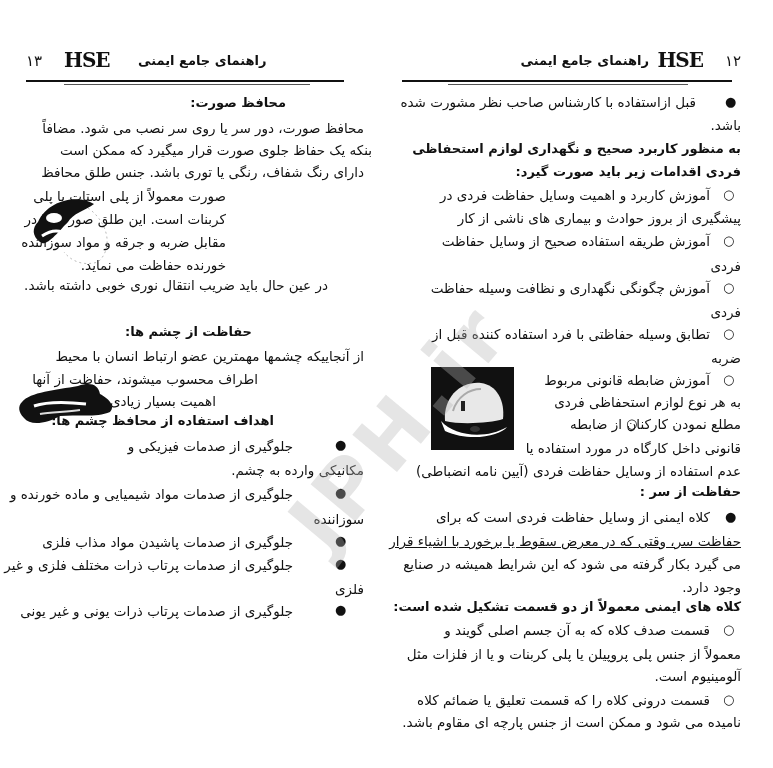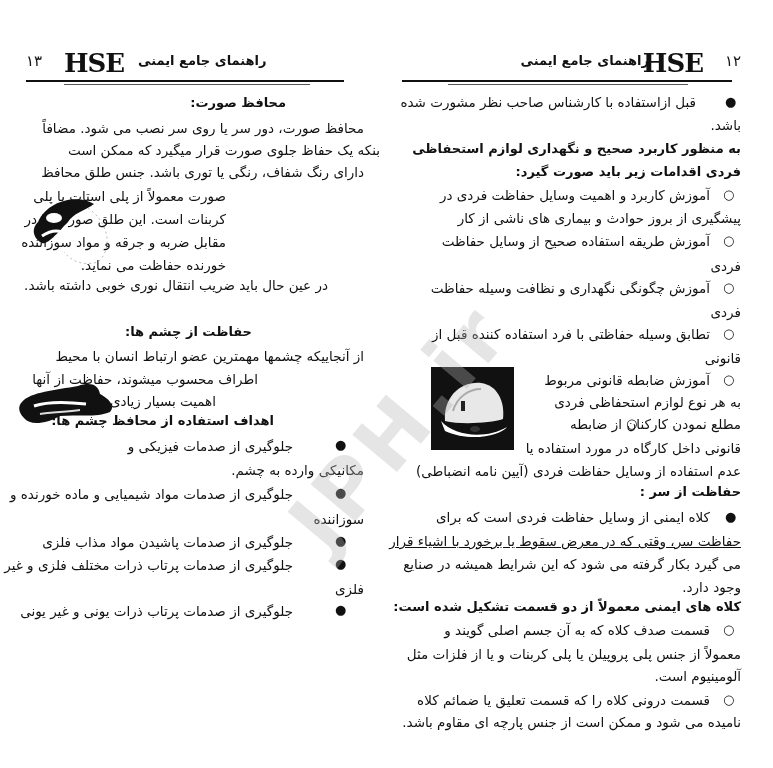--- a/index.html
+++ b/index.html
@@ -8,21 +8,21 @@
     font-family:"DejaVu Sans", sans-serif; color:#111;
   }
   .page { position:absolute; top:0; height:768px; }
   .page.left { left:0; width:386px; }
   .page.right { left:386px; width:387px; }
 
   .header { position:absolute; top:50px; height:24px; }
   .left .header { left:26px; width:322px; }
   .right .header { left:30px; width:325px; }
   .pnum { position:absolute; top:2px; font-size:15px; font-family:"DejaVu Serif", serif; }
-  .hse { position:absolute; top:-2px; font-family:"DejaVu Serif", serif; font-weight:bold; font-size:26px; letter-spacing:-1px; }
+  .hse { position:absolute; top:-2px; font-family:"DejaVu Serif", serif; font-weight:bold; font-size:20px; letter-spacing:-1px; }
   .htitle { position:absolute; top:3px; font-weight:bold; font-size:13px; direction:rtl; }
   .left .pnum { left:0; } .left .hse { left:38px; } .left .htitle { left:112px; }
   .right .pnum { right:0; } .right .hse { right:38px; } .right .htitle { right:92px; }
   .rule { position:absolute; height:2px; background:#111; }
   .rule2 { position:absolute; height:1px; background:#555; }
 
   .line { position:absolute; direction:rtl; font-size:13.5px; white-space:nowrap; line-height:18px; }
   .bold { font-weight:bold; font-size:13px; }
   .dot { position:absolute; font-size:13px; }
 
@@ -41,21 +41,21 @@
   <div class="header">
     <span class="pnum">۱۳</span>
     <span class="hse">HSE</span>
     <span class="htitle">راهنمای جامع ایمنی</span>
   </div>
   <div class="rule" style="left:26px; top:80px; width:318px;"></div>
   <div class="rule2" style="left:64px; top:84px; width:246px;"></div>
 
   <div class="line bold" style="right:100px; top:94px;">محافظ صورت:</div>
   <div class="line" style="right:22px; top:119px;">محافظ صورت، دور سر یا روی سر نصب می شود. مضافاً</div>
-  <div class="line" style="right:6px; top:141px;text-align:right;">بنکه یک حفاظ جلوی صورت قرار میگیرد که ممکن است</div>
+  <div class="line" style="right:14px; top:141px;text-align:right;">بنکه یک حفاظ جلوی صورت قرار میگیرد که ممکن است</div>
   <div class="line" style="right:22px; top:163px;">دارای رنگ شفاف، رنگی یا توری باشد. جنس طلق محافظ</div>
   <div class="line" style="right:160px; top:187px;">صورت معمولاً از پلی استات یا پلی</div>
   <div class="line" style="right:160px; top:210px;">کربنات است. این طلق صورت را در</div>
   <div class="line" style="right:160px; top:233px;">مقابل ضربه و جرقه و مواد سوزاننده</div>
   <div class="line" style="right:160px; top:256px;">خورنده حفاظت می نماید.</div>
   <div class="line" style="right:58px; top:276px;">در عین حال باید ضریب انتقال نوری خوبی داشته باشد.</div>
 
   <svg class="img-face" style="left:28px; top:192px;" width="92" height="76" viewBox="0 0 92 76">
     <path d="M10 30 C20 8, 50 2, 66 12 C58 18, 44 22, 40 30 C30 40, 18 56, 12 50 C4 44, 4 36, 10 30 Z" fill="#111"></path>
     <ellipse cx="26" cy="26" rx="8" ry="5" fill="#fff"></ellipse>
@@ -118,21 +118,21 @@
   <span class="dot" style="left:337px; top:233px;">○</span>
   <div class="line" style="right:63px; top:232px;">آموزش طریقه استفاده صحیح از وسایل حفاظت</div>
   <div class="line" style="right:32px; top:257px;">فردی</div>
 
   <span class="dot" style="left:337px; top:280px;">○</span>
   <div class="line" style="right:63px; top:279px;">آموزش چگونگی نگهداری و نظافت وسیله حفاظت</div>
   <div class="line" style="right:32px; top:303px;">فردی</div>
 
   <span class="dot" style="left:337px; top:326px;">○</span>
   <div class="line" style="right:63px; top:325px;">تطابق وسیله حفاظتی با فرد استفاده کننده  قبل از</div>
-  <div class="line" style="right:32px; top:349px;">قانونی</div>
+  <div class="line" style="right:32px; top:349px;">ضربه</div>
 
   <div class="img-helmet" style="left:45px; top:367px; width:83px; height:83px;">
     <svg width="83" height="83" viewBox="0 0 83 83">
       <path d="M14 54 C12 30, 30 14, 50 16 C66 18, 74 34, 72 52 C60 56, 30 58, 14 54 Z" fill="#e8e8e8"></path>
       <path d="M22 44 C26 30, 38 22, 50 22" stroke="#aaa" stroke-width="2" fill="none"></path>
       <rect x="30" y="34" width="4" height="10" fill="#222"></rect>
       <path d="M10 54 C24 70, 56 72, 76 60 C70 68, 40 76, 14 64 Z" fill="#ffffff"></path>
       <ellipse cx="44" cy="62" rx="5" ry="3" fill="#333"></ellipse>
     </svg>
   </div>

